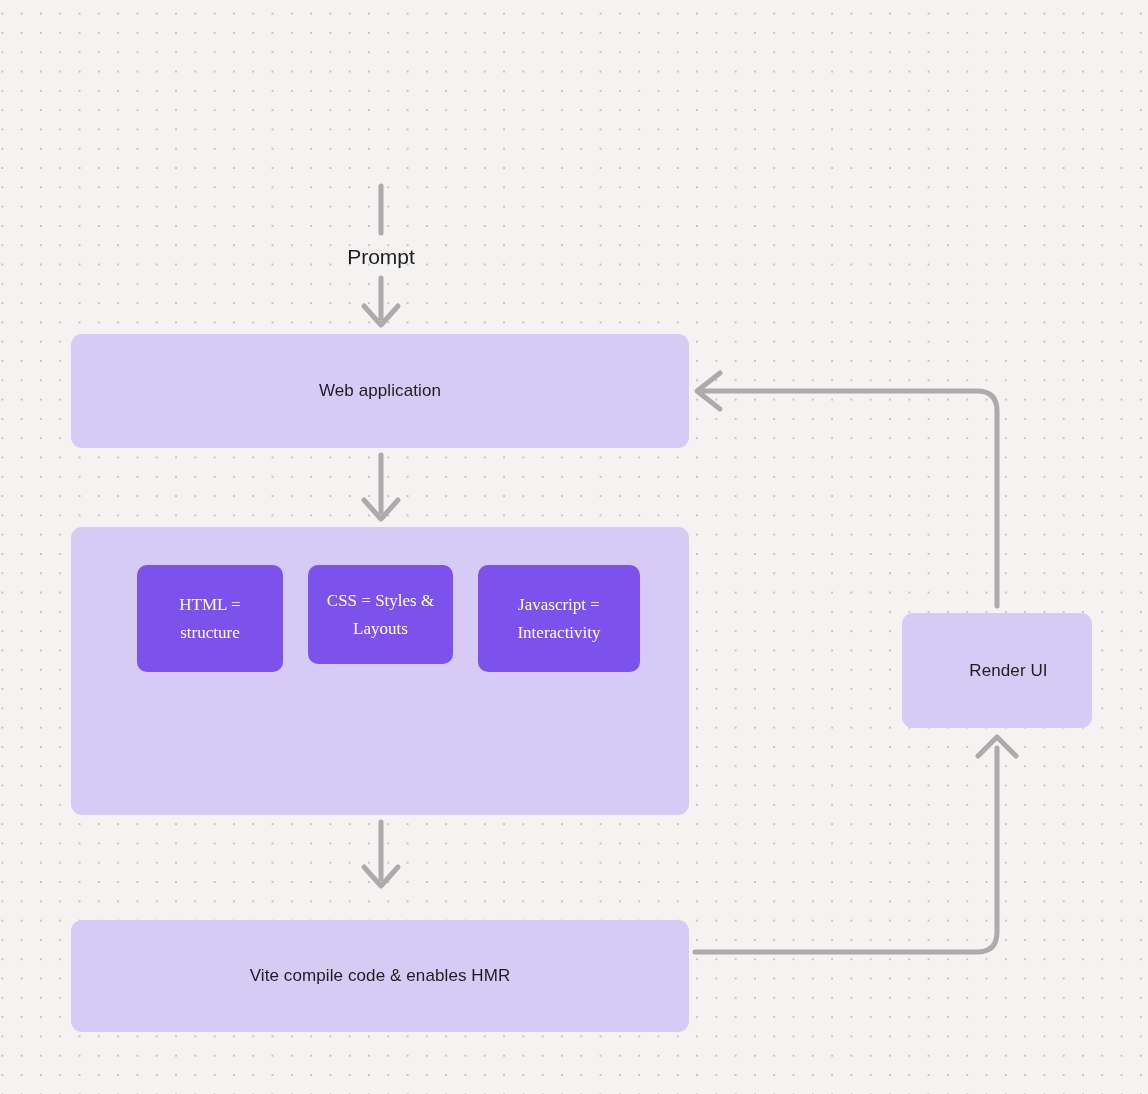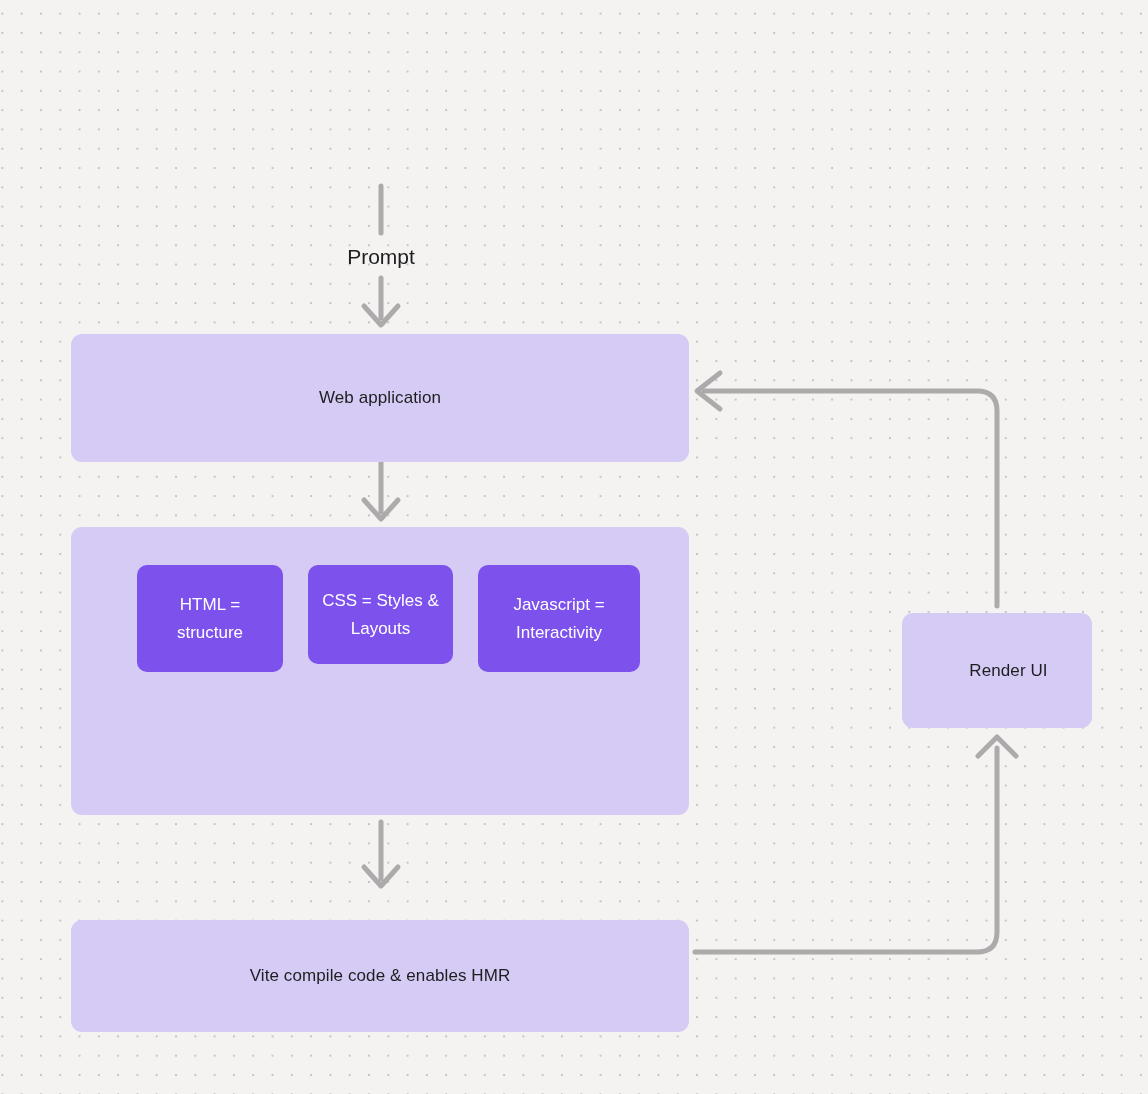--- a/index.html
+++ b/index.html
@@ -63,20 +63,21 @@
     border-radius: 10px;
     display: flex;
     align-items: center;
     justify-content: center;
     text-align: center;
     color: var(--text-light);
     font-size: 17px;
     font-weight: 500;
     line-height: 28px;
     padding: 6px 12px;
+    font-family: Liberation Serif, serif;
   }
   .group-caption {
     position: absolute;
     left: 0;
     top: 191px;
     width: 100%;
     text-align: center;
     font-size: 17px;
     color: var(--text-dark);
   }
@@ -120,21 +121,21 @@
 
     <g>
       <path d="M997 606 V411 Q997 391 977 391 H704"></path>
       <polyline points="720,373 697,391 720,409"></polyline>
     </g>
   </svg>
 
   <div class="edge-label">Prompt</div>
 
 
-  <div class="node" style="left:71px; top:334px; width:618px; height:128px;">
+  <div class="node" style="left:71px; top:334px; width:618px; height:114px;">
     <span class="node-label">Web application</span>
   </div>
 
   <div class="group-node" style="left:71px; top:527px; width:618px; height:288px;">
 
     <div class="inner-node" style="left:66px; top:38px; width:146px; height:107px;">
       <span>HTML = structure</span>
     </div>
 
     <div class="inner-node" style="left:237px; top:38px; width:145px; height:99px;">

